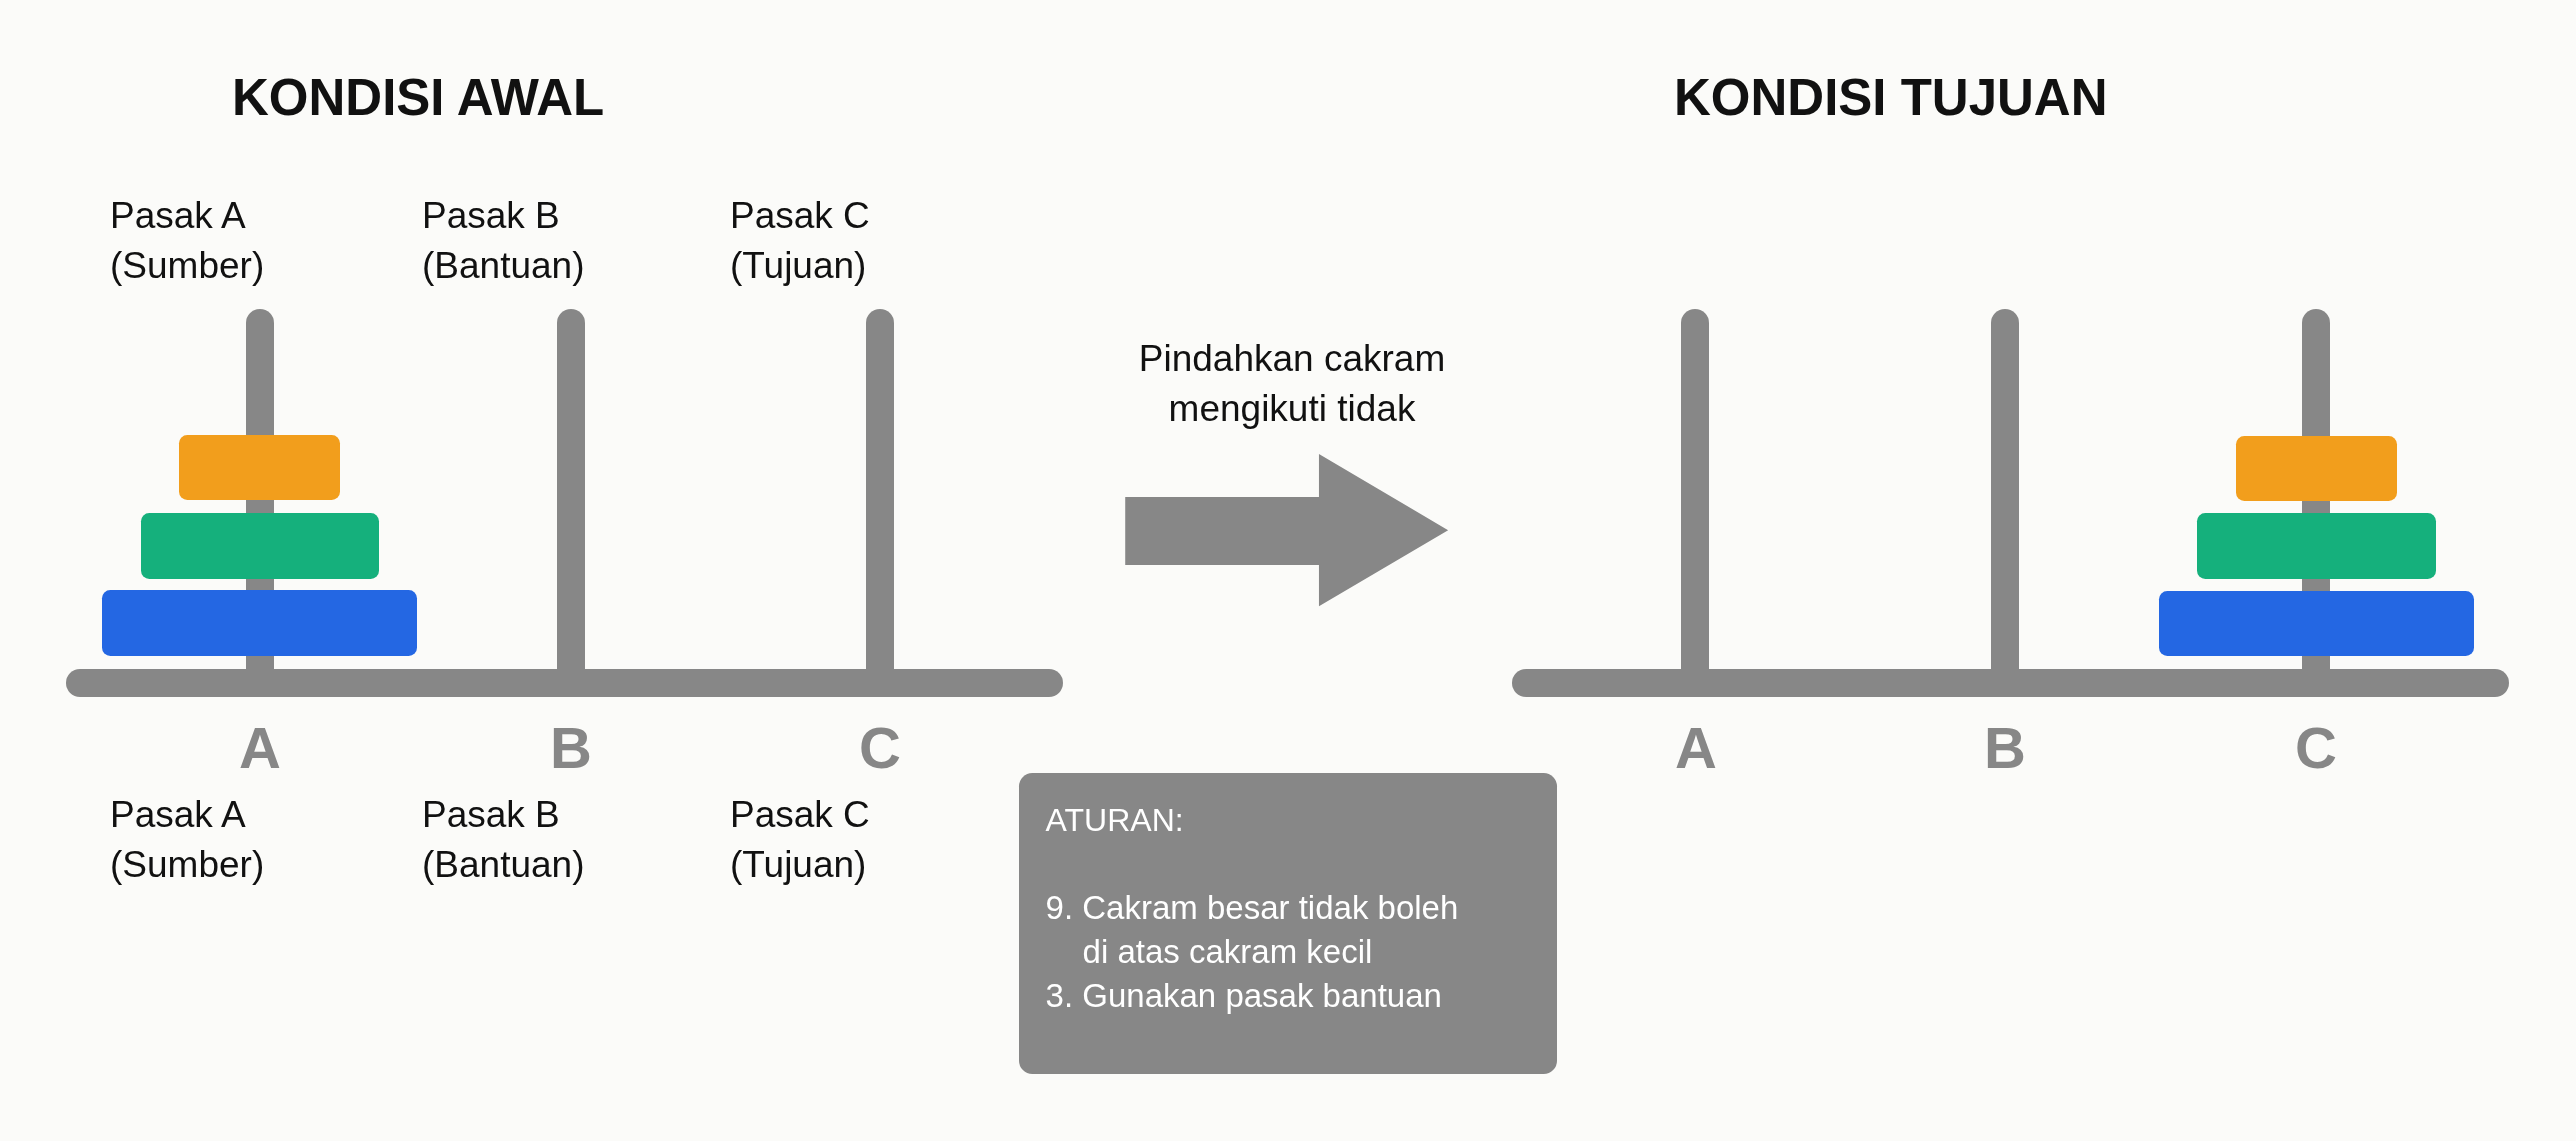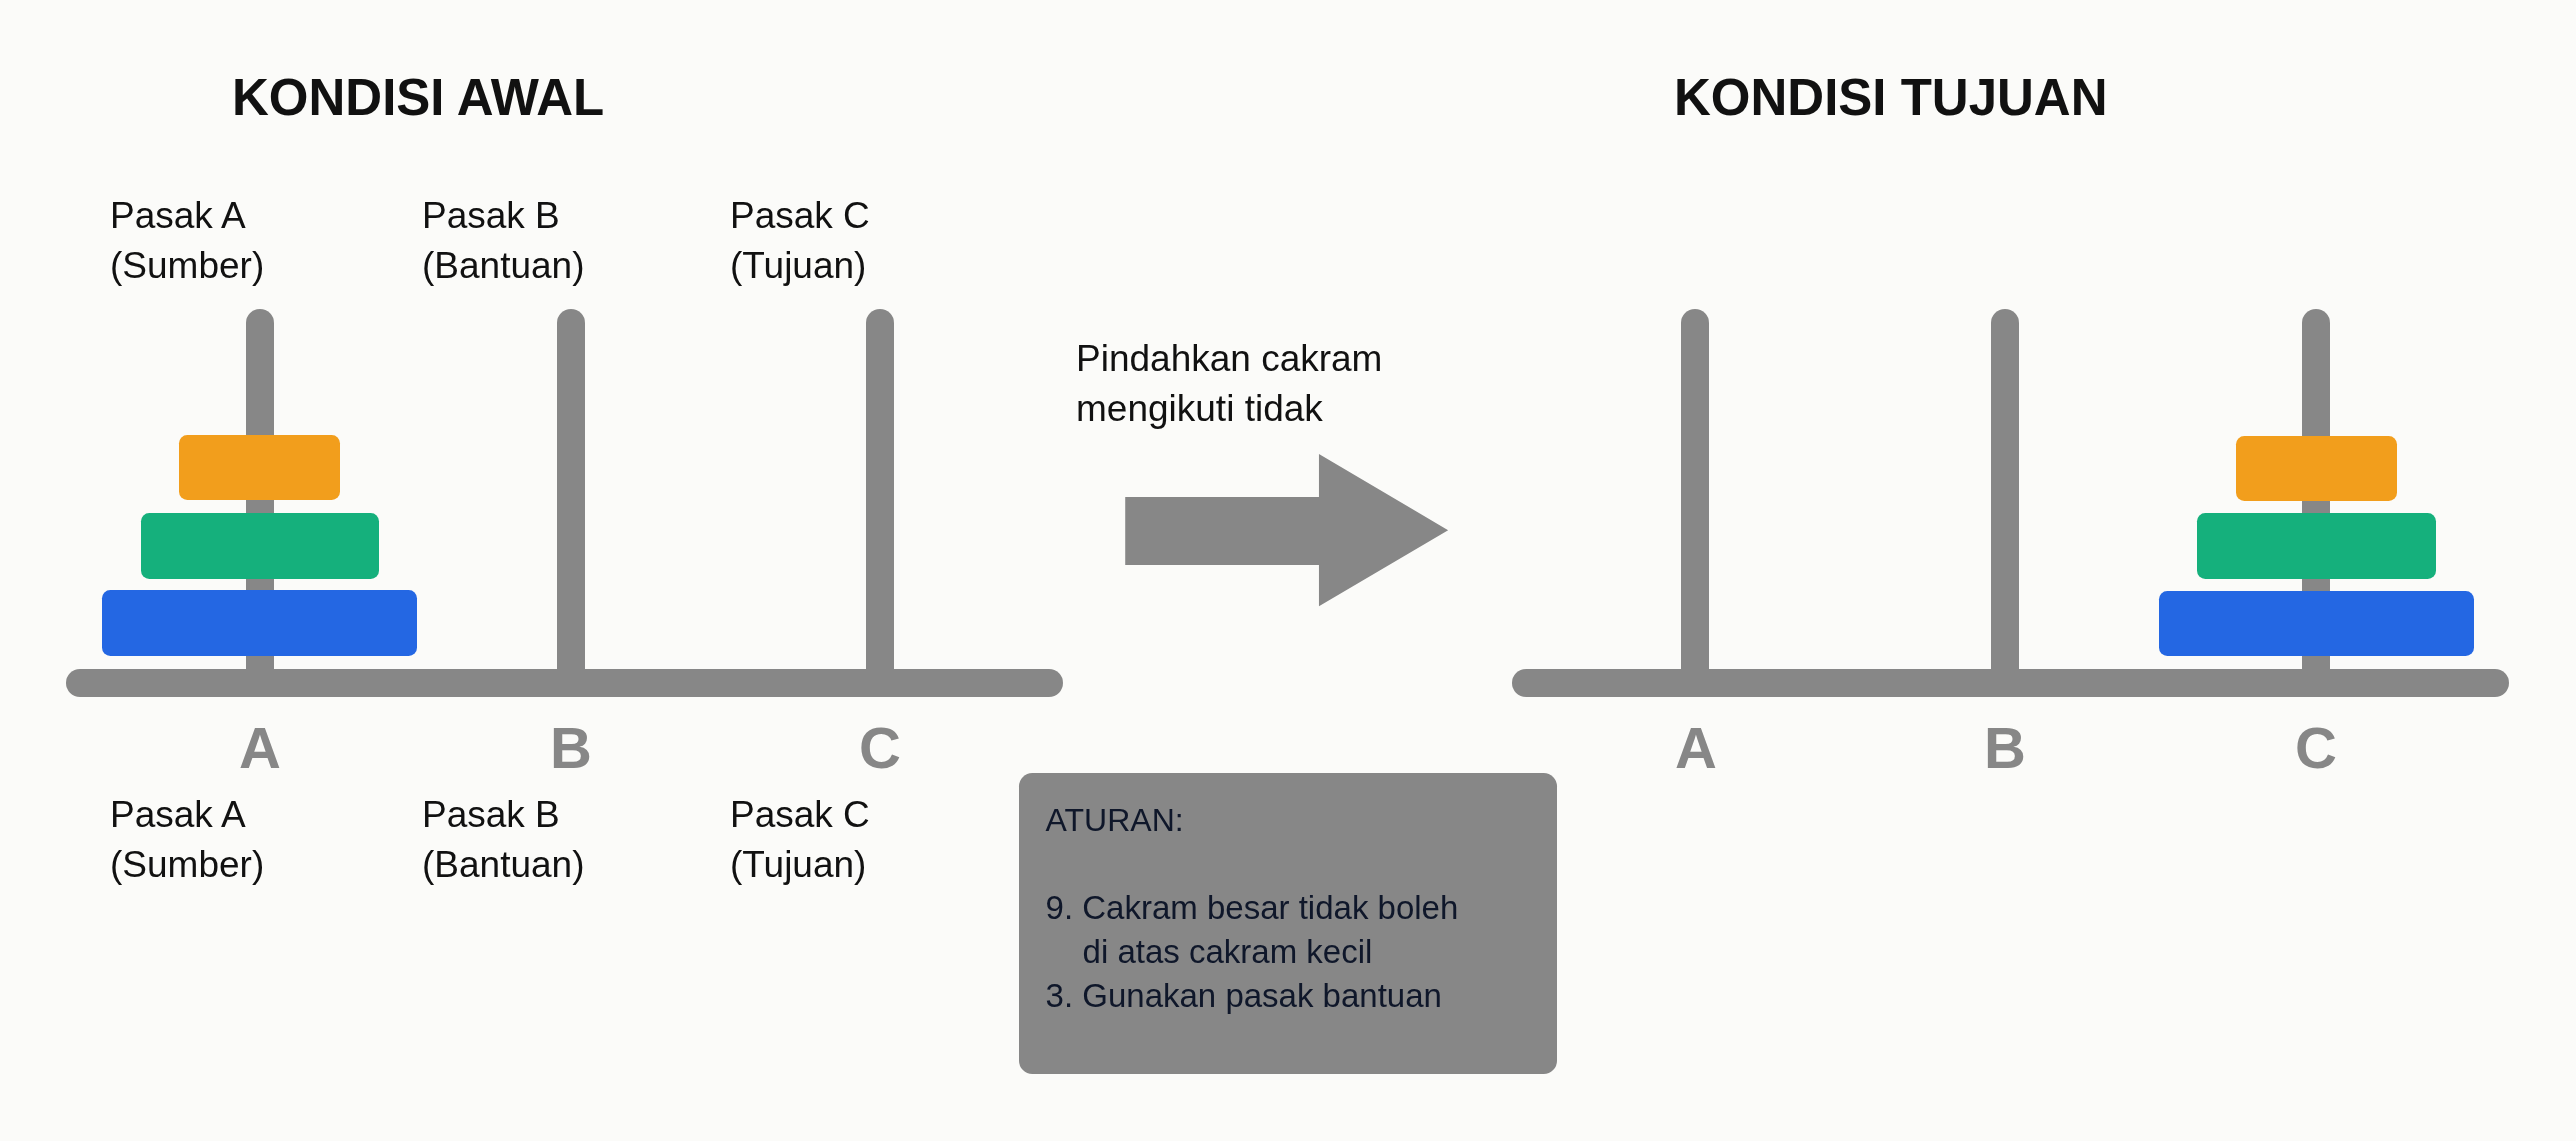--- a/index.html
+++ b/index.html
@@ -5,22 +5,22 @@
   html, body { margin:0; padding:0; }
   body { width:2576px; height:1142px; background:#fbfbf9; position:relative; overflow:hidden;
          font-family:"Liberation Sans", sans-serif; color:#111; }
   .abs { position:absolute; }
   .title { font-weight:bold; font-size:51px; text-align:left; width:664px; top:68px; letter-spacing:0px; }
   .peglabel { font-size:37px; text-align:left; width:299px; line-height:50px; }
   .peg { background:#878787; width:28px; border-radius:14px 14px 0 0; }
   .base { background:#878787; height:28px; border-radius:14px; }
   .disk { border-radius:8.3px; }
   .letter { font-size:58px; font-weight:bold; color:#878787; width:100px; text-align:center; top:714px; }
-  .movetext { font-size:37px; text-align:left; width:432px; line-height:50px; top:334px; left:1076px; }
-  .rules { left:1019px; top:773px; width:538px; height:301px; background:#878787; border-radius:13.3px; color:#0f172a; box-sizing:border-box; padding:25px 0 0 26.6px; }
+  .movetext { font-size:37px; text-align:center; width:432px; line-height:50px; top:334px; left:1076px; }
+  .rules { left:1019px; top:773px; width:538px; height:301px; background:#878787; border-radius:13.3px; color:#ffffff; box-sizing:border-box; padding:25px 0 0 26.6px; }
   .rules .h { font-size:32px; line-height:45px; margin-bottom:43px; }
   .rules .li { font-size:33px; line-height:44px; white-space:nowrap; }
   .rules .cont { padding-left:37px; }
 </style>
 </head>
 <body>
 
 <div class="abs title" style="left:232px;">KONDISI AWAL</div>
 
 <div class="abs peglabel" style="left:110px; top:191px;">

